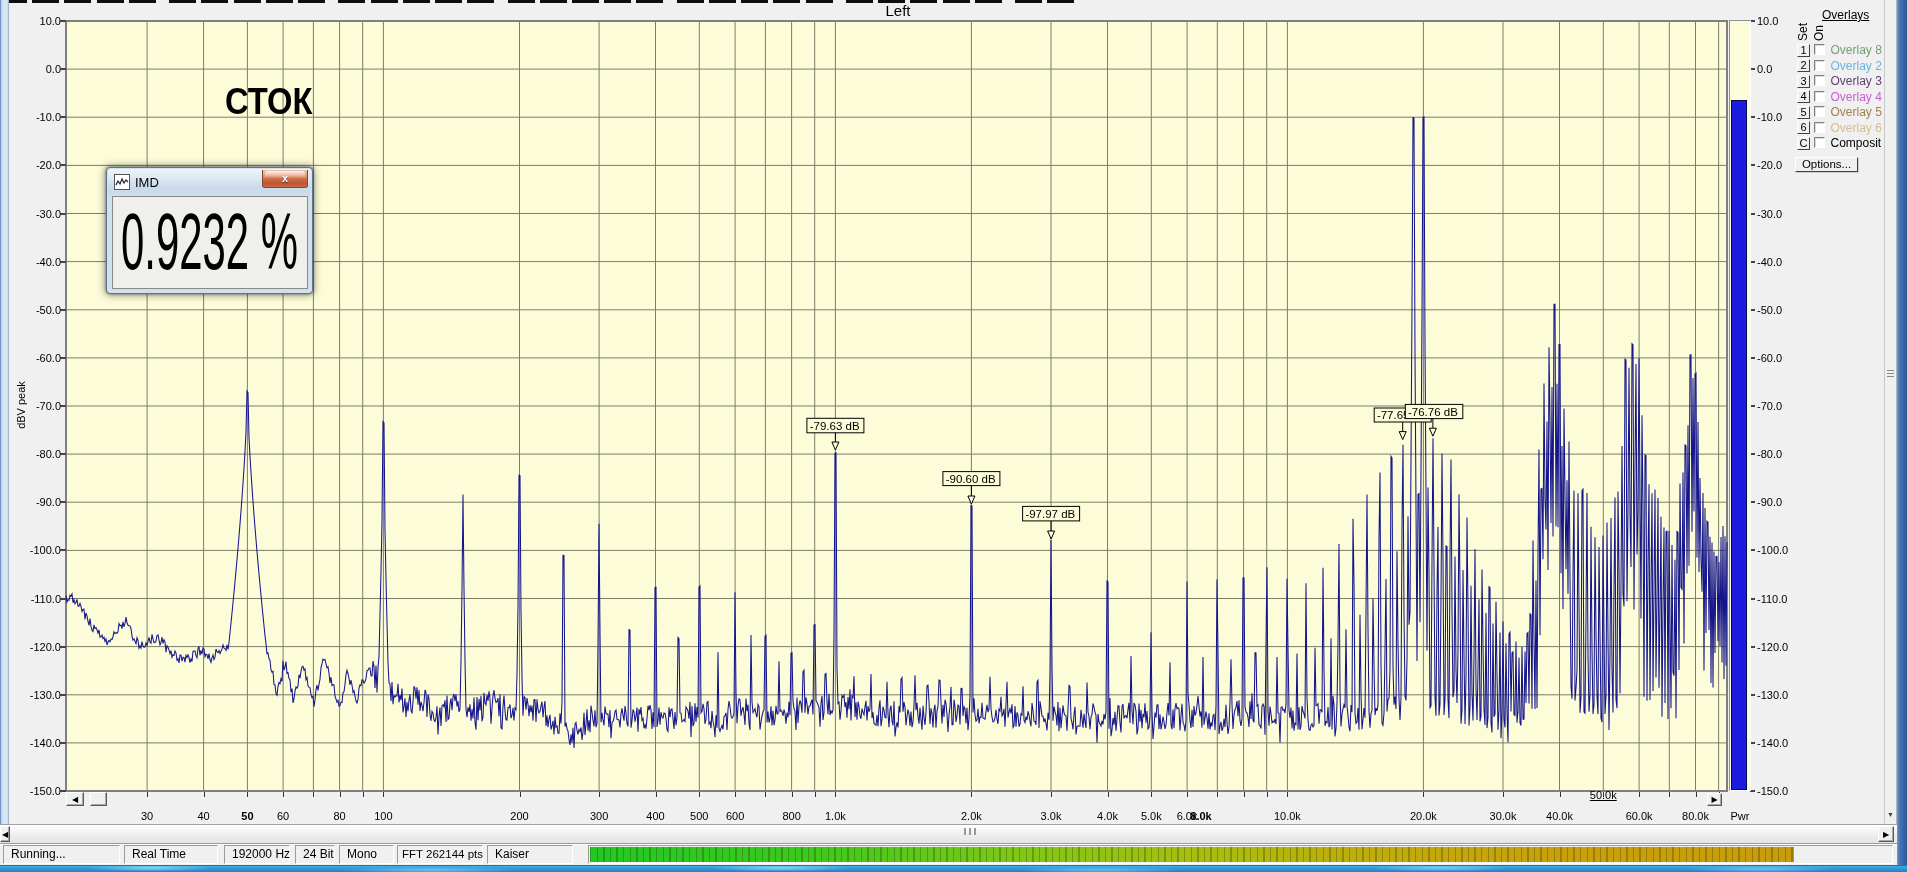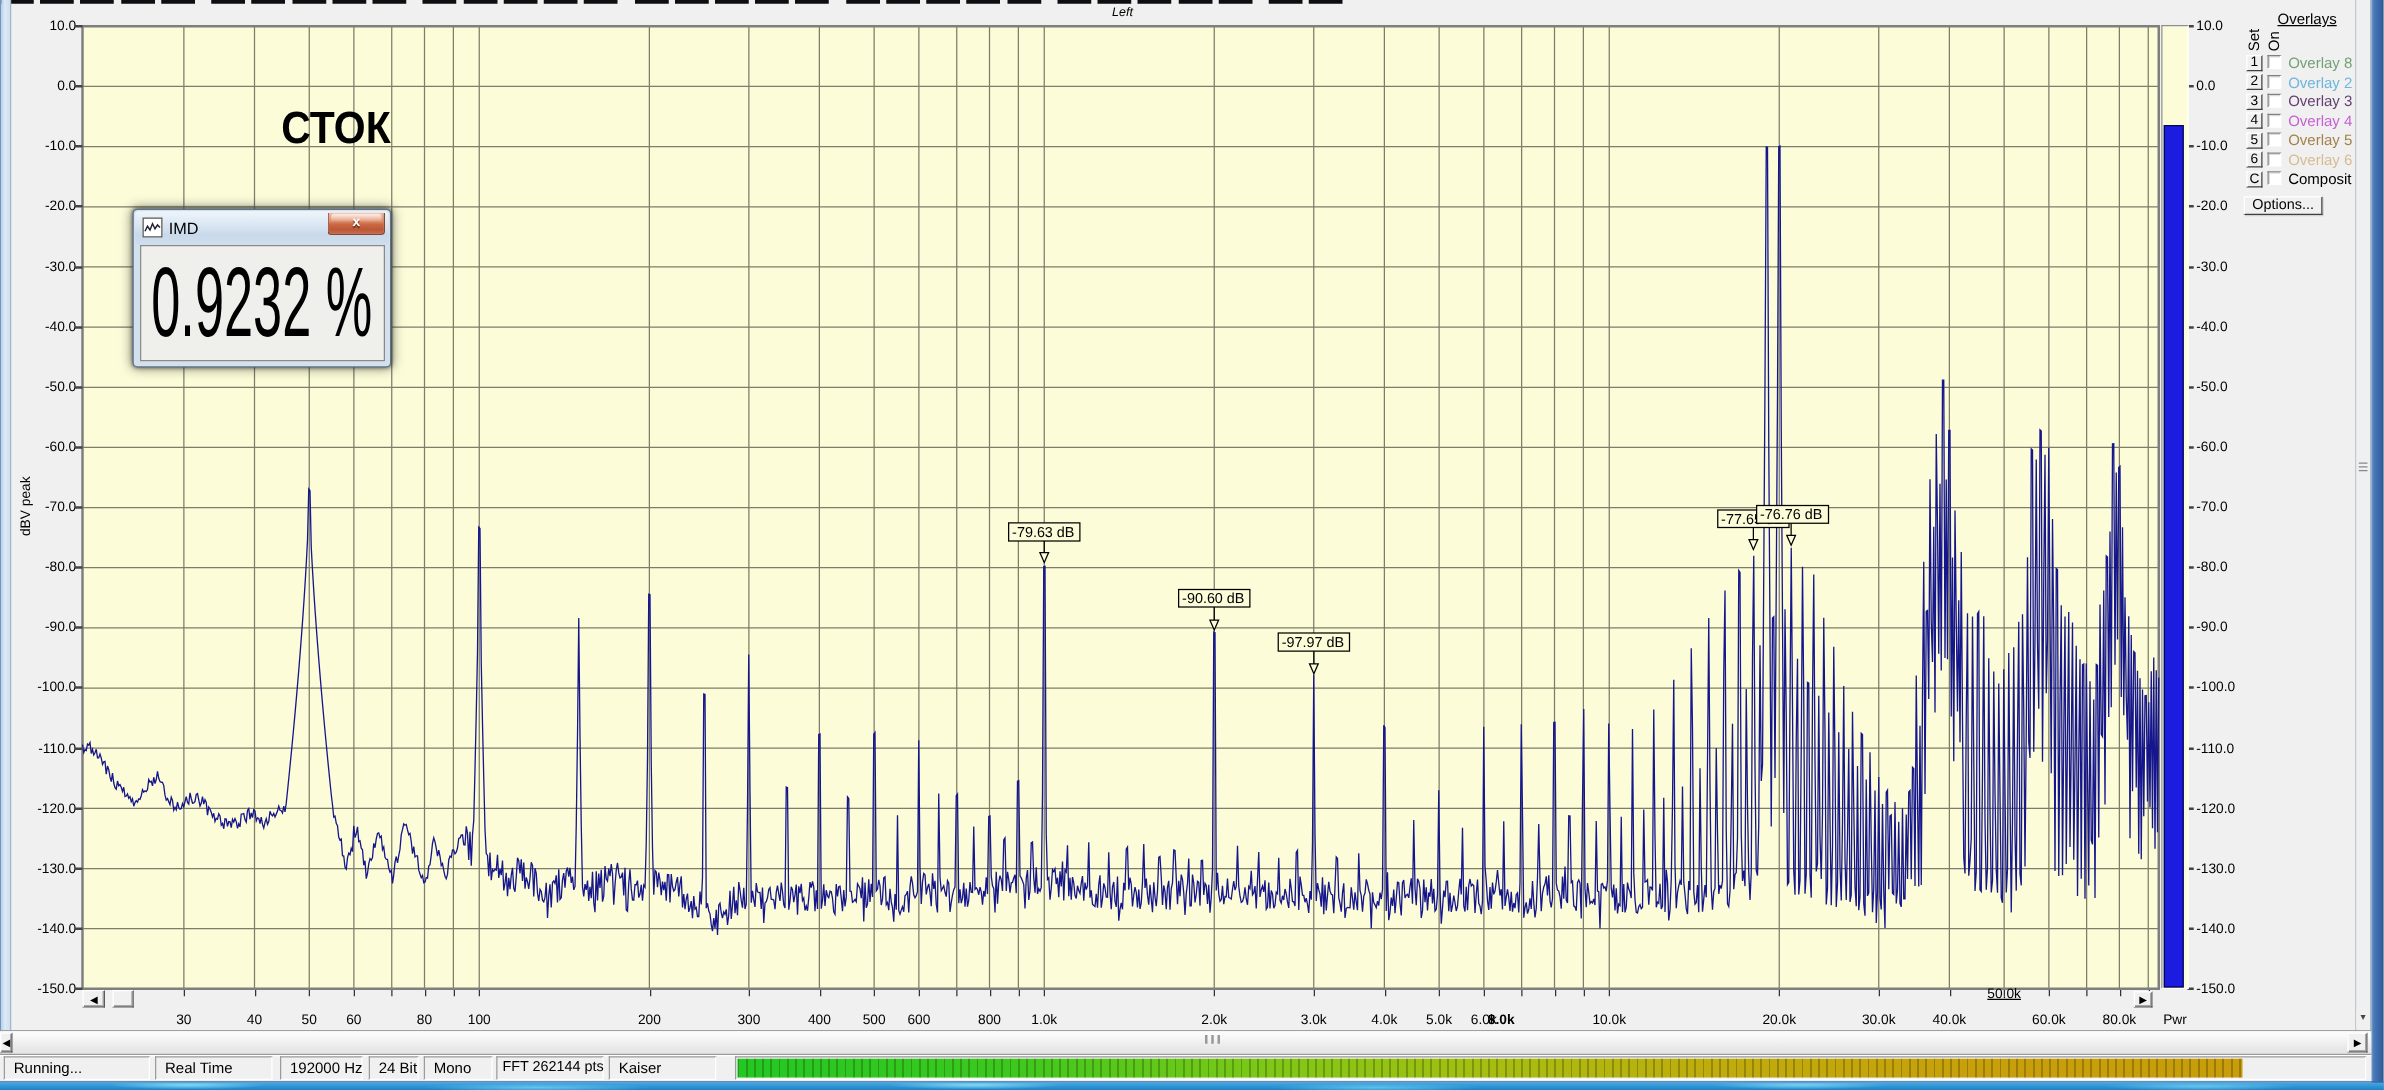--- a/index.html
+++ b/index.html
@@ -1,18 +1,18 @@
 <!DOCTYPE html>
 <html><head><meta charset="utf-8">
 <style>
 * { margin:0; padding:0; box-sizing:border-box; }
 html,body { width:1907px; height:872px; overflow:hidden; background:#F0F0F0;
   font-family:"Liberation Sans", sans-serif; position:relative; }
 .abs { position:absolute; }
-.lbl { position:absolute; font-size:10px; color:#000; line-height:13px; white-space:nowrap;font-style:italic; }
+.lbl { position:absolute; font-size:15px; color:#000; line-height:13px; white-space:nowrap; }
 .ylab { position:absolute; font-size:11px; color:#000; width:46px; text-align:right; line-height:12px; }
 .yrlab { position:absolute; font-size:11px; color:#000; text-align:left; line-height:12px; white-space:nowrap; }
 .xlab { position:absolute; font-size:11px; color:#000; text-align:center; line-height:13px; white-space:nowrap; }
 .cell { position:absolute; top:845px; height:19px; border:1px solid;
   border-color:#9b9b9b #ffffff #ffffff #9b9b9b; font-size:12px; color:#000;
   line-height:17px; padding-left:7px; white-space:nowrap; background:#F0F0F0;}
 .btn3d { position:absolute; background:#F0F0F0; border:1px solid;
   border-color:#ffffff #5a5a5a #5a5a5a #ffffff; box-shadow:inset -1px -1px 0 #a8a8a8; }
 .ck { position:absolute; width:11px; height:11px; background:#fff; border:1px solid;
   border-color:#808080 #ffffff #ffffff #808080; box-shadow:inset 1px 1px 0 #4a4a4a33; }
@@ -198,21 +198,21 @@
 <div class="abs" style="left:1423.4px;top:792px;width:1px;height:5px;background:#333;"></div>
 <div class="abs" style="left:1503.0px;top:792px;width:1px;height:5px;background:#333;"></div>
 <div class="abs" style="left:1559.5px;top:792px;width:1px;height:5px;background:#333;"></div>
 <div class="abs" style="left:1603.3px;top:792px;width:1px;height:5px;background:#333;"></div>
 <div class="abs" style="left:1639.1px;top:792px;width:1px;height:5px;background:#333;"></div>
 <div class="abs" style="left:1669.3px;top:792px;width:1px;height:5px;background:#333;"></div>
 <div class="abs" style="left:1695.5px;top:792px;width:1px;height:5px;background:#333;"></div>
 <div class="abs" style="left:1718.6px;top:792px;width:1px;height:5px;background:#333;"></div>
 <div class="xlab" style="left:117.1px;top:810px;width:60px;">30</div>
 <div class="xlab" style="left:173.6px;top:810px;width:60px;">40</div>
-<div class="xlab" style="left:217.4px;top:810px;width:60px;">50</div>
+<div class="xlab" style="left:217.4px;top:810px;width:60px;font-weight:bold;">50</div>
 <div class="xlab" style="left:253.1px;top:810px;width:60px;">60</div>
 <div class="xlab" style="left:309.6px;top:810px;width:60px;">80</div>
 <div class="xlab" style="left:353.4px;top:810px;width:60px;">100</div>
 <div class="xlab" style="left:489.5px;top:810px;width:60px;">200</div>
 <div class="xlab" style="left:569.1px;top:810px;width:60px;">300</div>
 <div class="xlab" style="left:625.5px;top:810px;width:60px;">400</div>
 <div class="xlab" style="left:669.3px;top:810px;width:60px;text-align:center;">500</div>
 <div class="xlab" style="left:705.1px;top:810px;width:60px;">600</div>
 <div class="xlab" style="left:761.6px;top:810px;width:60px;">800</div>
 <div class="xlab" style="left:805.4px;top:810px;width:60px;">1.0k</div>

